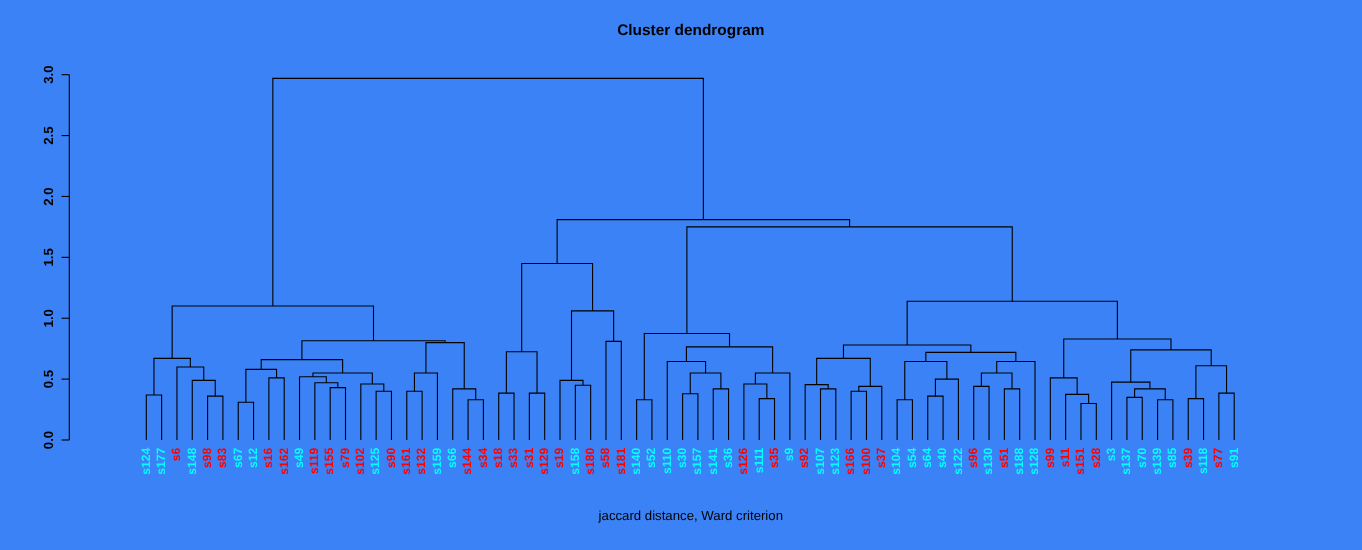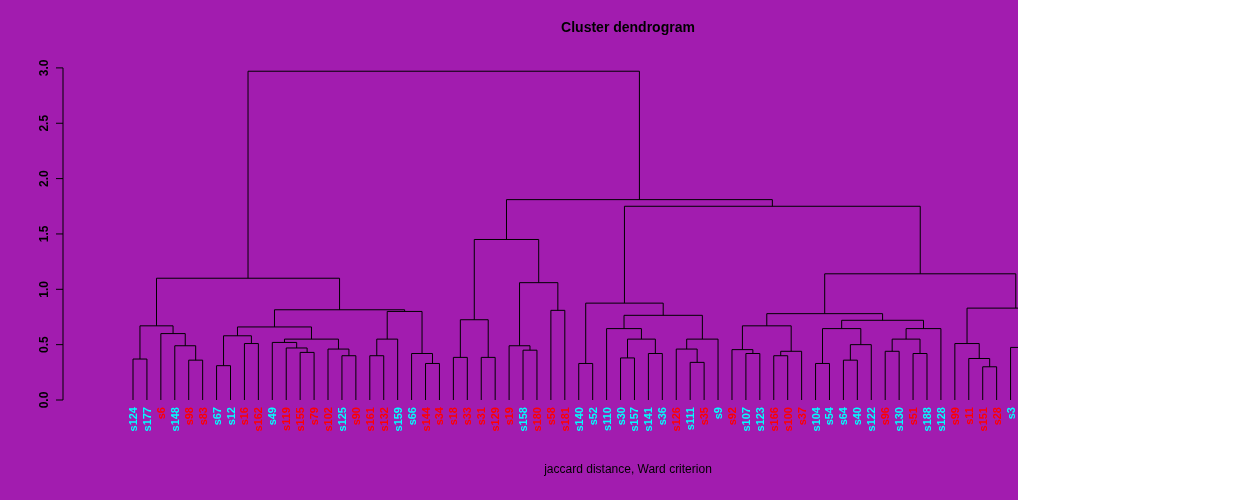--- a/index.html
+++ b/index.html
@@ -1,16 +1,16 @@
 <!DOCTYPE html>
 <html><head>
 <meta charset="utf-8">
 <style>
   html,body{margin:0;padding:0;background:#ffffff;}
-  .stage{position:relative;width:1018px;height:500px;background:#a21caf;overflow:hidden;
+  .stage{position:relative;width:1238px;height:500px;background:#3b82f6;overflow:hidden;
          font-family:"Liberation Sans",sans-serif;}
   .branch{stroke:#000000;fill:none;stroke-width:1;}
   .axis-line{stroke:#000000;stroke-width:1;}
   .tick{stroke:#000000;stroke-width:1;}
   .tick-label{font:bold 12px "Liberation Sans",sans-serif;fill:#000000;}
   .leaf{font:bold 11px "Liberation Sans",sans-serif;}
   .plot-title{font:bold 14px "Liberation Sans",sans-serif;fill:#000000;}
   .plot-subtitle{font:12px "Liberation Sans",sans-serif;fill:#000000;}
 </style>
 </head>

